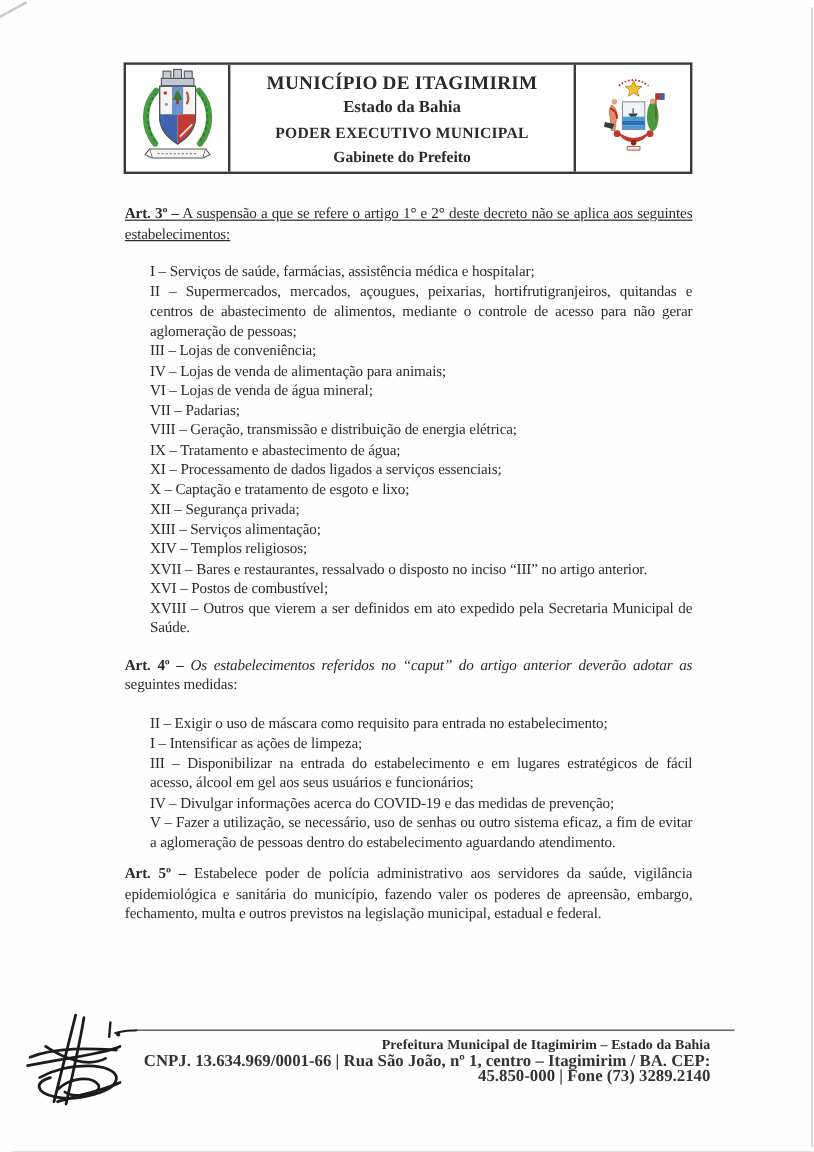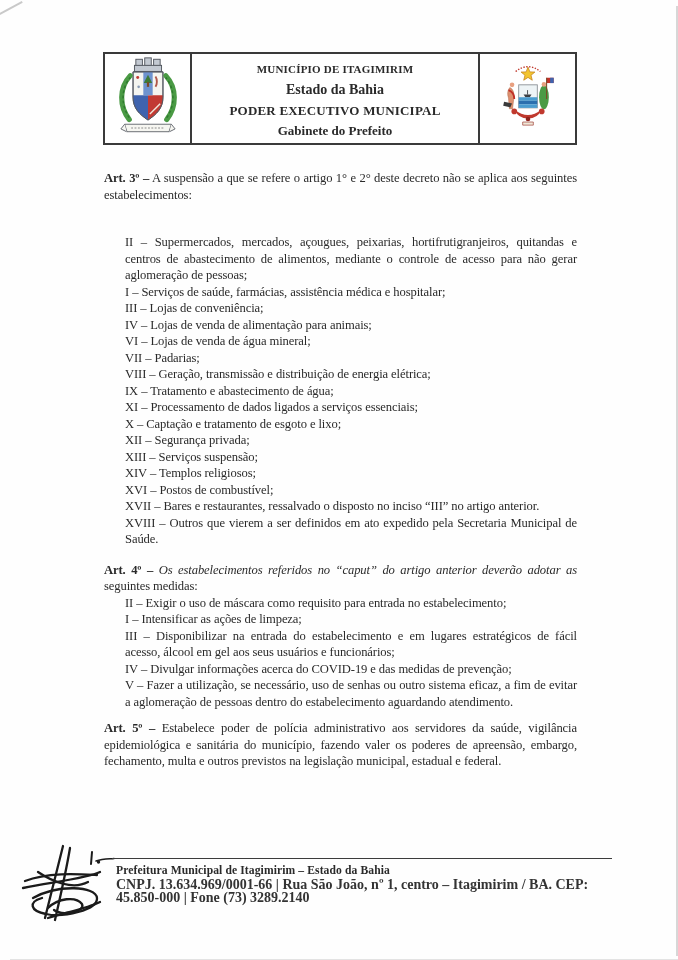--- a/index.html
+++ b/index.html
@@ -13,44 +13,44 @@
 
   
   .header-table{
     position:absolute;left:103px;top:52px;width:474px;height:93px;
     display:flex;border:2px solid #3a3a3a;box-sizing:border-box;background:#fff;
   }
   .hcell{display:flex;align-items:center;justify-content:center;box-sizing:border-box;}
   .hcell-left{width:87px;border-right:2px solid #3a3a3a;}
   .hcell-center{flex:1;flex-direction:column;text-align:center;padding-top:2px;}
   .hcell-right{width:97px;border-left:2px solid #3a3a3a;}
-  .h-line1{font-weight:bold;font-size:11px;line-height:21px;letter-spacing:.2px;}
+  .h-line1{font-weight:bold;font-size:16px;line-height:21px;letter-spacing:.2px;}
   .h-line2{font-weight:bold;font-size:14px;line-height:20px;}
   .h-line3{font-weight:bold;font-size:13px;line-height:21px;letter-spacing:.2px;}
   .h-line4{font-weight:bold;font-size:13px;line-height:20px;}
 
   
   .doc-body{
     position:absolute;left:104px;top:170px;width:473px;
     font-size:12.6px;line-height:16.5px;text-align:justify;
     letter-spacing:-0.1px;
   }
   .para{margin:0;}
-  .caput{margin-bottom:31px;}
+  .caput{margin-bottom:15px;text-decoration:underline;}
   .b{font-weight:bold;}
   .it{font-style:italic;}
   .list{padding-left:21px;margin:0 0 0 0;}
   .item{text-align:justify;}
-  .gap-before-art4{margin-top:14px;margin-bottom:0;}
+  .gap-before-art4{margin-top:14px;margin-bottom:16px;}
   .gap-before-art5{margin-top:10px;}
   .art4-list{padding-left:21px;}
 
   
   .footer-rule{position:absolute;left:112px;top:858px;width:500px;height:0;border-top:1.5px solid #3c3c3c;}
-  .footer-block{position:absolute;left:116px;top:863px;width:490px;text-align:left;}
+  .footer-block{position:absolute;left:102px;top:863px;width:490px;text-align:right;}
   .footer-org{font-weight:bold;font-size:11.6px;line-height:15px;letter-spacing:.1px;}
   .footer-info{font-weight:bold;font-size:14px;line-height:13px;color:#333;}
   .signature{position:absolute;left:18px;top:842px;}
 </style>
 </head>
 <body>
 
 <div class="page">
 
   <div class="scan-corner"></div>
@@ -137,35 +137,35 @@
   </div>
 
   <div class="doc-body">
 
     <p class="para caput">
       <span class="b">Art. 3º –</span>
       <span>A suspensão a que se refere o artigo 1° e 2° deste decreto não se aplica aos seguintes estabelecimentos:</span>
     </p>
 
     <div class="list">
+      <div class="item"><span class="rn">I –</span> <span>Serviços de saúde, farmácias, assistência médica e hospitalar;</span></div>
       <div class="item"><span class="rn">II –</span> <span>Supermercados, mercados, açougues, peixarias, hortifrutigranjeiros, quitandas e centros de abastecimento de alimentos, mediante o controle de acesso para não gerar aglomeração de pessoas;</span></div>
-      <div class="item"><span class="rn">I –</span> <span>Serviços de saúde, farmácias, assistência médica e hospitalar;</span></div>
       <div class="item"><span class="rn">III –</span> <span>Lojas de conveniência;</span></div>
       <div class="item"><span class="rn">IV –</span> <span>Lojas de venda de alimentação para animais;</span></div>
       <div class="item"><span class="rn">VI –</span> <span>Lojas de venda de água mineral;</span></div>
       <div class="item"><span class="rn">VII –</span> <span>Padarias;</span></div>
       <div class="item"><span class="rn">VIII –</span> <span>Geração, transmissão e distribuição de energia elétrica;</span></div>
       <div class="item"><span class="rn">IX –</span> <span>Tratamento e abastecimento de água;</span></div>
       <div class="item"><span class="rn">XI –</span> <span>Processamento de dados ligados a serviços essenciais;</span></div>
       <div class="item"><span class="rn">X –</span> <span>Captação e tratamento de esgoto e lixo;</span></div>
       <div class="item"><span class="rn">XII –</span> <span>Segurança privada;</span></div>
-      <div class="item"><span class="rn">XIII –</span> <span>Serviços suspensão;</span></div>
+      <div class="item"><span class="rn">XIII –</span> <span>Serviços alimentação;</span></div>
       <div class="item"><span class="rn">XIV –</span> <span>Templos religiosos;</span></div>
+      <div class="item"><span class="rn">XVII –</span> <span>Bares e restaurantes, ressalvado o disposto no inciso “III” no artigo anterior.</span></div>
       <div class="item"><span class="rn">XVI –</span> <span>Postos de combustível;</span></div>
-      <div class="item"><span class="rn">XVII –</span> <span>Bares e restaurantes, ressalvado o disposto no inciso “III” no artigo anterior.</span></div>
       <div class="item"><span class="rn">XVIII –</span> <span>Outros que vierem a ser definidos em ato expedido pela Secretaria Municipal de Saúde.</span></div>
     </div>
 
     <p class="para gap-before-art4">
       <span class="b">Art. 4º –</span>
       <span class="it">Os estabelecimentos referidos no “caput” do artigo anterior deverão adotar as</span>
       <span>seguintes medidas:</span>
     </p>
 
     <div class="list art4-list">

